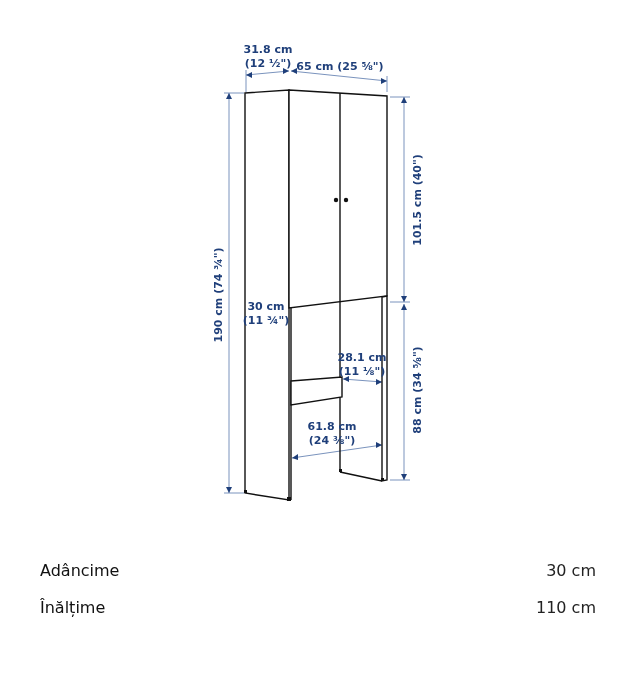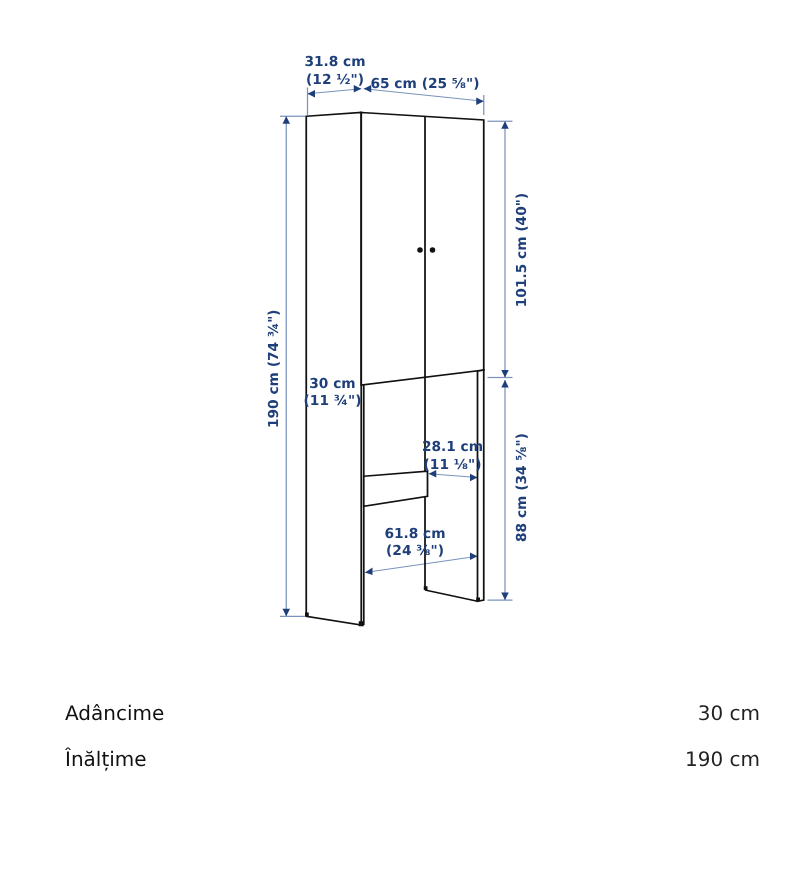--- a/index.html
+++ b/index.html
@@ -1,20 +1,20 @@
 <!DOCTYPE html>
 <html><head>
   <meta charset="utf-8">
   <style>
     html, body { margin: 0; padding: 0; background: #ffffff; }
     body { width: 637px; height: 700px; position: relative; overflow: hidden; font-family: "DejaVu Sans", sans-serif; }
     .diagram { position: absolute; left: 0; top: 0; width: 629px; height: 530px; }
     .diagram svg { position: absolute; left: 0; top: 0; }
     .dim-text { font-family: "DejaVu Sans", sans-serif; font-weight: bold; font-size: 11px; fill: #1f3f7a; }
-    .specs { position: absolute; left: 52px; top: 552px; width: 556px; }
+    .specs { position: absolute; left: 40px; top: 552px; width: 556px; }
     .spec-row { display: flex; justify-content: space-between; align-items: center; height: 37px; font-family: "DejaVu Sans", sans-serif; font-size: 16px; color: #111111; }
     .spec-label { color: #111111; }
     .spec-value { color: #222222; }
   </style>
 </head>
 <body>
 
 <div class="diagram">
   <svg width="637" height="530" viewBox="0 0 637 530">
 
@@ -101,15 +101,15 @@
   </svg>
 </div>
 
 <div class="specs">
   <div class="spec-row">
     <span class="spec-label">Adâncime</span>
     <span class="spec-value">30 cm</span>
   </div>
   <div class="spec-row">
     <span class="spec-label">Înălțime</span>
-    <span class="spec-value">190 cm</span>
+    <span class="spec-value">110 cm</span>
   </div>
 </div>
 
 </body></html>

